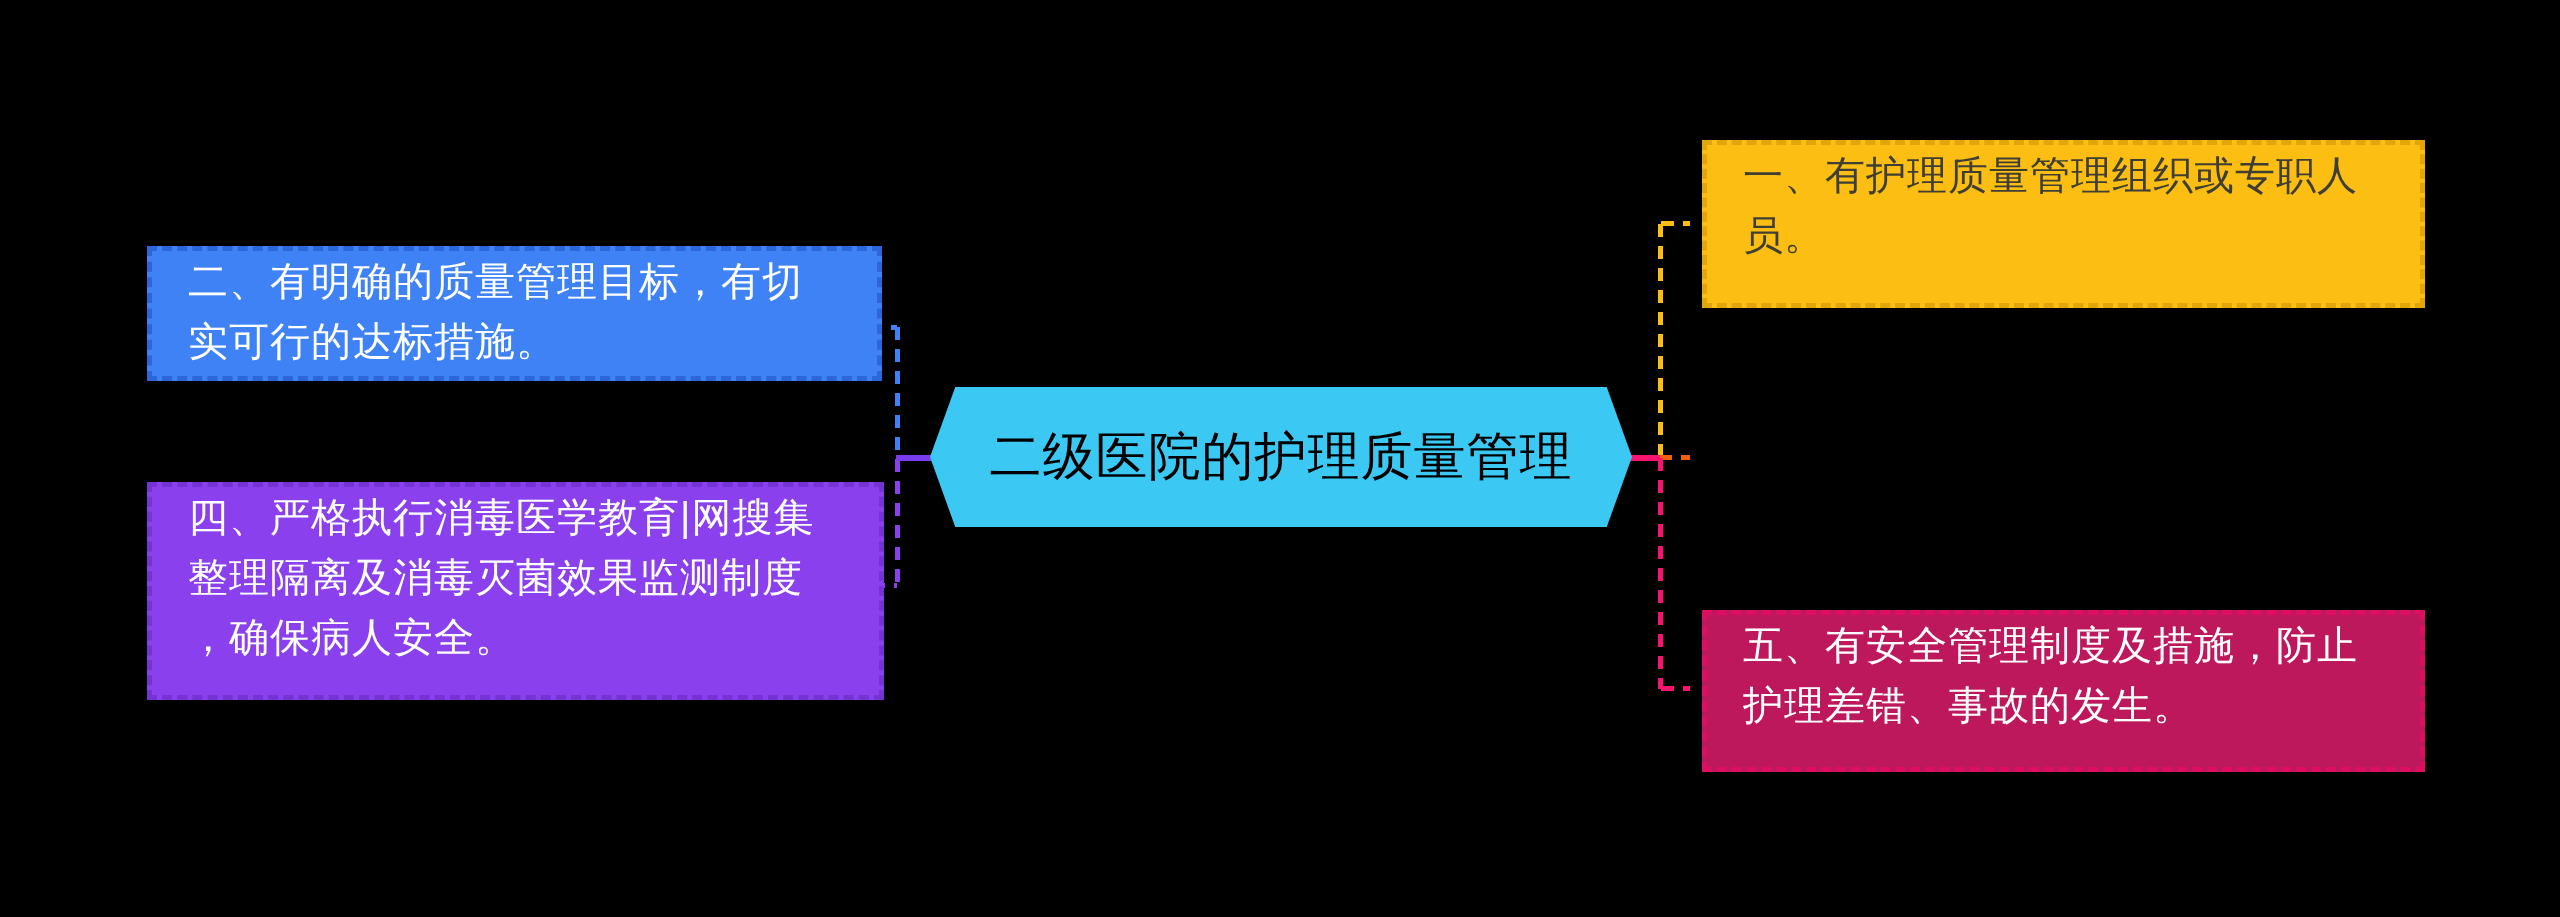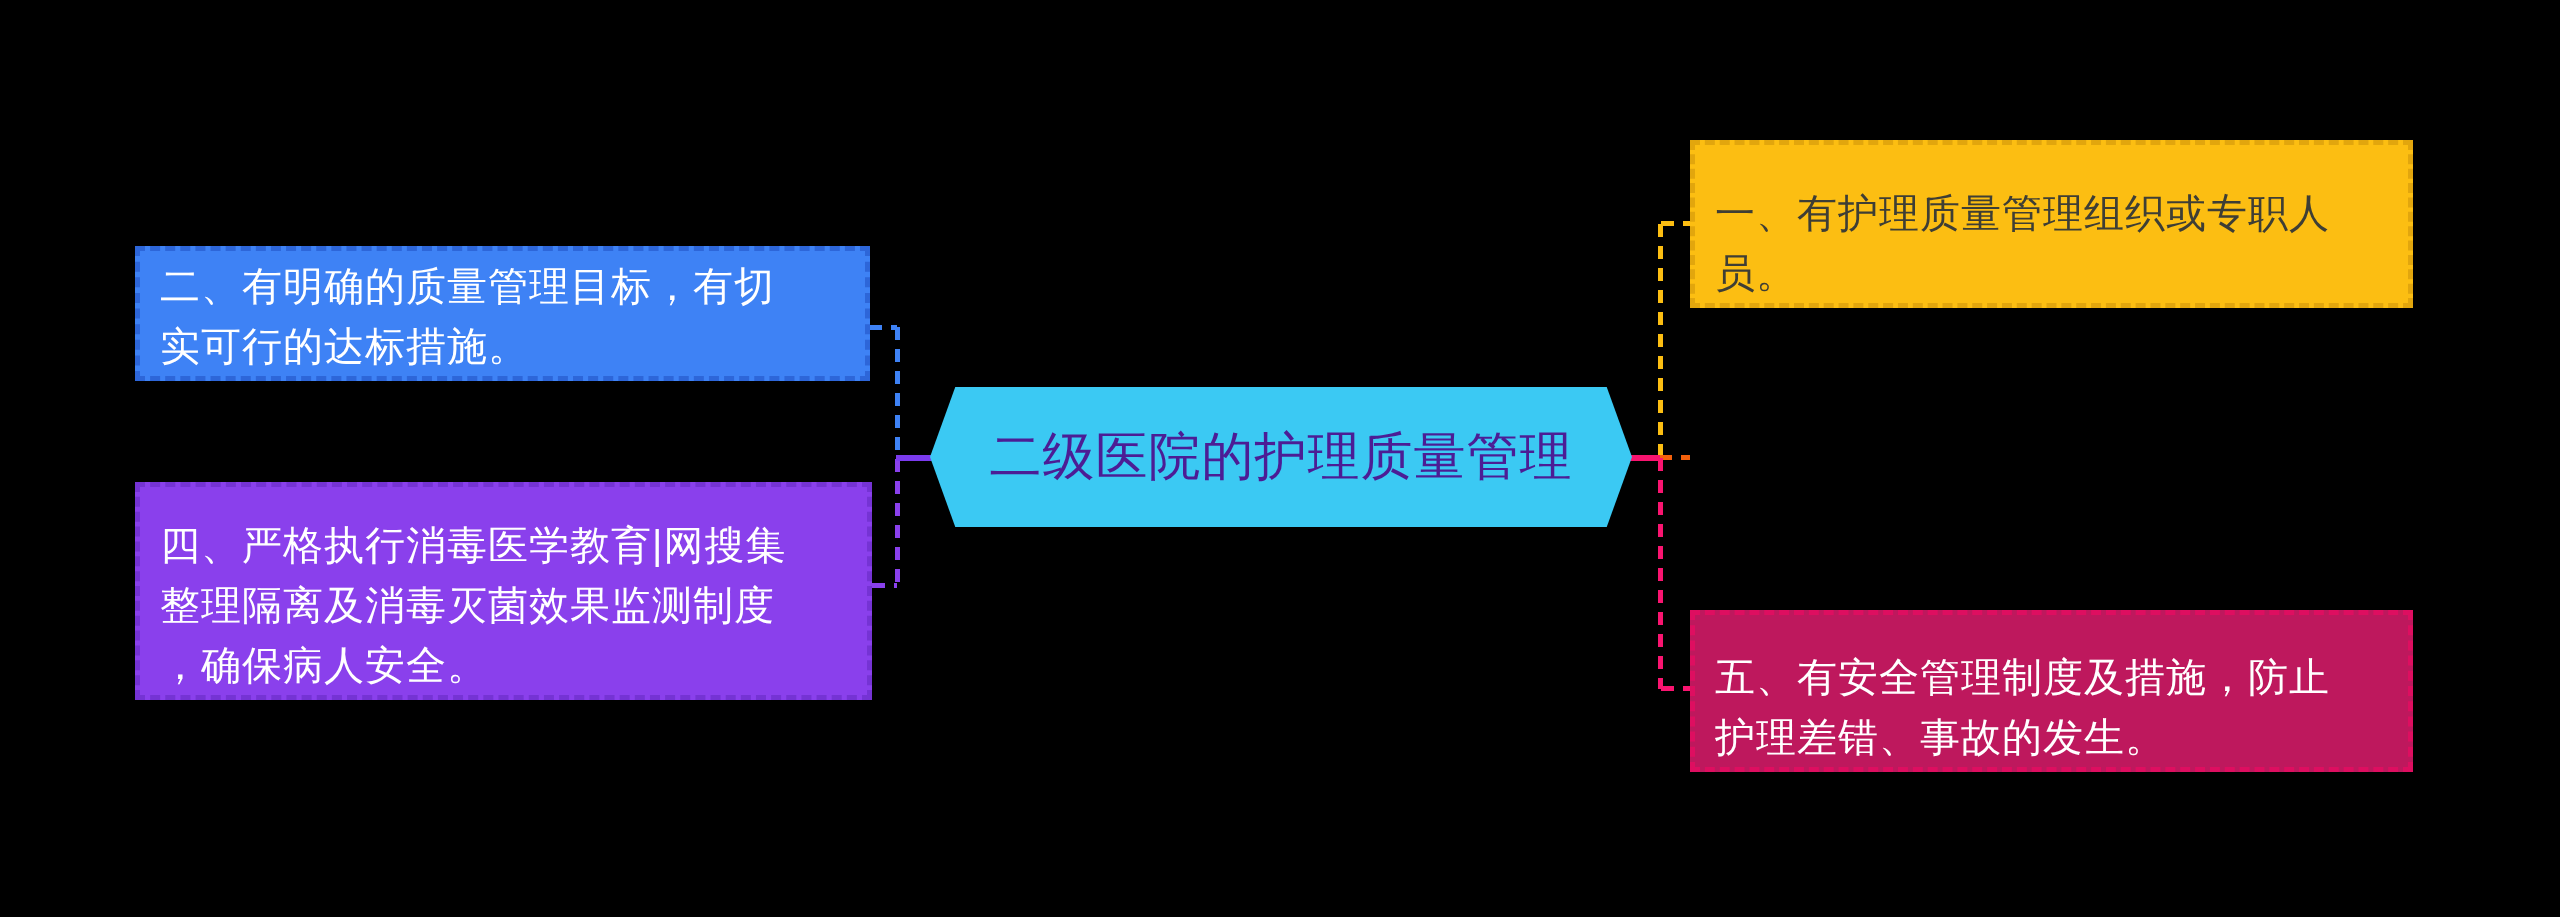--- a/index.html
+++ b/index.html
@@ -14,22 +14,23 @@
     height: 917px;
     background: #000000;
     overflow: hidden;
   }
   
   .box {
     position: absolute;
     box-sizing: border-box;
     border: 5px dashed #000;
     display: flex;
-    align-items: flex-end;
-    padding: 0 20px;
+    align-items: flex-start;
+    padding: 0 36px;
+    margin-left: 12px;
   }
   .box .box-text {
     font-size: 40px;
     line-height: 60px;
     white-space: pre-line;
     letter-spacing: 1px;
   }
   .box-one {
     left: 1690px; top: 140px; width: 723px; height: 168px;
     background: #FCBE12; border-color: #E2A60D;
@@ -60,21 +61,21 @@
   .center-node {
     position: absolute;
     left: 930px; top: 387px; width: 702px; height: 140px;
     background: #3BC9F3;
     clip-path: polygon(0 50%, 3.6% 0, 96.4% 0, 100% 50%, 96.4% 100%, 3.6% 100%);
     display: flex;
     align-items: center;
     justify-content: center;
   }
   .center-node .center-text {
-    color: #4c1d95;
+    color: #000000;
     font-size: 52px;
     letter-spacing: 1px;
     white-space: nowrap;
   }
 
   
   .conn { position: absolute; }
   .dashv { width: 5px; background: repeating-linear-gradient(180deg, var(--c) 0 13px, transparent 13px 22px); }
   .dashh { height: 5px; background: repeating-linear-gradient(90deg, var(--c) 0 13px, transparent 13px 22px); }
   .solidh { height: 6px; background: var(--c); }

